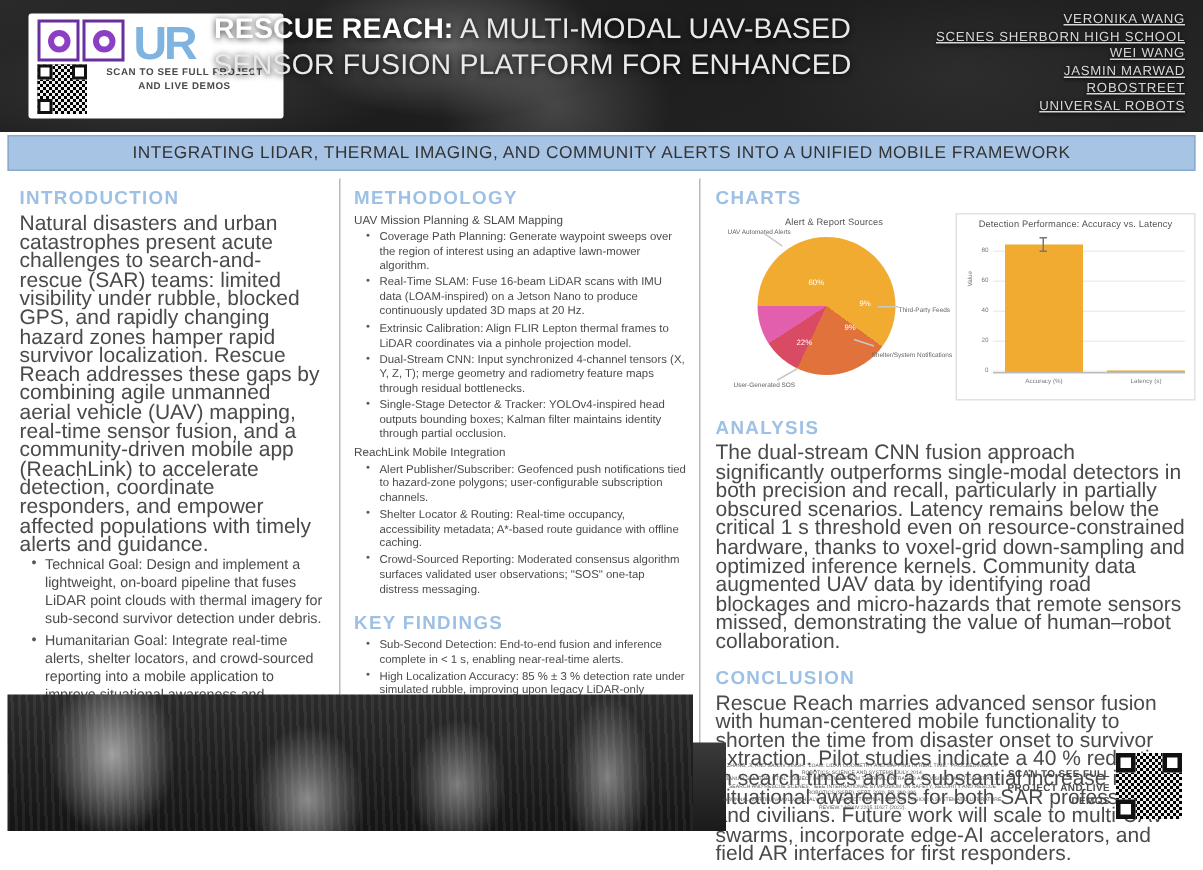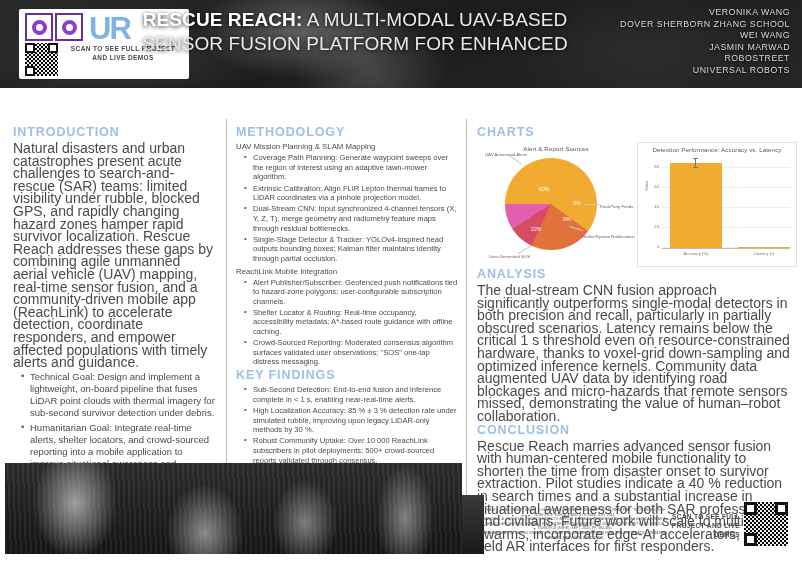--- a/index.html
+++ b/index.html
@@ -67,20 +67,21 @@
   .title-line{
     font-size:19px;line-height:23.5px;font-weight:300;
     letter-spacing:.1px;color:#e9e9e9;
     text-shadow:0 1px 4px rgba(0,0,0,.8);
   }
   .title-line b{font-weight:bold;color:#fff;}
   .authors{
     position:absolute;right:12px;top:7px;text-align:right;
     color:#d8d8d8;font-size:8.8px;line-height:11.6px;letter-spacing:.5px;
     text-shadow:0 1px 3px rgba(0,0,0,.9);
+    text-decoration:underline;
   }
 
   
   .subbar{
     position:absolute;left:5px;top:90px;width:792px;height:24px;
     background:#a8c4e5;border:1px solid #8aa9cf;box-sizing:border-box;
     display:flex;align-items:center;justify-content:center;
     color:#333;font-size:11.5px;letter-spacing:.35px;
   }
 
@@ -88,21 +89,21 @@
   .cols{position:absolute;left:5px;top:119px;width:792px;height:435px;}
   .col{position:absolute;top:0;height:435px;box-sizing:border-box;}
   .c1{left:0;width:222px;border-right:1px solid #b9b9b9;padding:6px 10px 0 8px;}
   .c2{left:222px;width:240px;border-right:1px solid #b9b9b9;padding:6px 8px 0 9px;}
   .c3{left:462px;width:330px;padding:6px 6px 0 10px;}
 
   h2.sec{
     margin:0 0 3px 0;color:#9dc0e4;font-size:12.5px;font-weight:bold;
     letter-spacing:.9px;
   }
-  h2.sec.m{margin-top:0;}
+  h2.sec.m{margin-top:11px;}
   .body-t{font-size:14px;line-height:12.6px;color:#4a4a4a;margin:0;}
   ul.bl{margin:2px 0 0 0;padding-left:10px;list-style:none;}
   ul.bl li{
     position:relative;padding-left:7px;margin-bottom:2px;
     font-size:9.5px;line-height:12.2px;color:#4a4a4a;
   }
   ul.bl li::before{content:"•";position:absolute;left:-2px;top:-1px;color:#555;}
   ul.bl.tiny li{font-size:7.6px;line-height:9.6px;margin-bottom:1.5px;}
   .sub-h{font-size:7.8px;color:#4a4a4a;margin:3px 0 1px 0;}
 
@@ -207,46 +208,48 @@
       <div class="scan-txt">SCAN TO SEE FULL PROJECT AND LIVE DEMOS</div>
     </div>
 
     <div class="title-wrap">
       <div class="title-line"><b>RESCUE REACH:</b><span> A MULTI-MODAL UAV-BASED</span></div>
       <div class="title-line">SENSOR FUSION PLATFORM FOR ENHANCED</div>
     </div>
 
     <div class="authors">
       <div>VERONIKA WANG</div>
-      <div>DOVER SHERBORN ZHANG SCHOOL</div>
+      <div>SCENES SHERBORN HIGH SCHOOL</div>
       <div>WEI WANG</div>
       <div>JASMIN MARWAD</div>
       <div>ROBOSTREET</div>
       <div>UNIVERSAL ROBOTS</div>
     </div>
   </div>
 
+  <div class="subbar">INTEGRATING LIDAR, THERMAL IMAGING, AND COMMUNITY ALERTS INTO A UNIFIED MOBILE FRAMEWORK</div>
 
   <div class="cols">
 
     <div class="col c1">
       <h2 class="sec">INTRODUCTION</h2>
       <p class="body-t">Natural disasters and urban catastrophes present acute challenges to search-and-rescue (SAR) teams: limited visibility under rubble, blocked GPS, and rapidly changing hazard zones hamper rapid survivor localization. Rescue Reach addresses these gaps by combining agile unmanned aerial vehicle (UAV) mapping, real-time sensor fusion, and a community-driven mobile app (ReachLink) to accelerate detection, coordinate responders, and empower affected populations with timely alerts and guidance.</p>
       <ul class="bl">
         <li>Technical Goal: Design and implement a lightweight, on-board pipeline that fuses LiDAR point clouds with thermal imagery for sub-second survivor detection under debris.</li>
         <li>Humanitarian Goal: Integrate real-time alerts, shelter locators, and crowd-sourced reporting into a mobile application to improve situational awareness and community resilience during disasters.</li>
       </ul>
     </div>
 
     <div class="col c2">
       <h2 class="sec">METHODOLOGY</h2>
 
       <div class="sub-h">UAV Mission Planning &amp; SLAM Mapping</div>
       <ul class="bl tiny">
         <li>Coverage Path Planning: Generate waypoint sweeps over the region of interest using an adaptive lawn-mower algorithm.</li>
+        <li>Real-Time SLAM: Fuse 16-beam LiDAR scans with IMU data (LOAM-inspired) on a Jetson Nano to produce continuously updated 3D maps at 20 Hz.</li>
       </ul>
 
       <ul class="bl tiny">
         <li>Extrinsic Calibration: Align FLIR Lepton thermal frames to LiDAR coordinates via a pinhole projection model.</li>
         <li>Dual-Stream CNN: Input synchronized 4-channel tensors (X, Y, Z, T); merge geometry and radiometry feature maps through residual bottlenecks.</li>
         <li>Single-Stage Detector &amp; Tracker: YOLOv4-inspired head outputs bounding boxes; Kalman filter maintains identity through partial occlusion.</li>
       </ul>
 
       <div class="sub-h">ReachLink Mobile Integration</div>
       <ul class="bl tiny">

